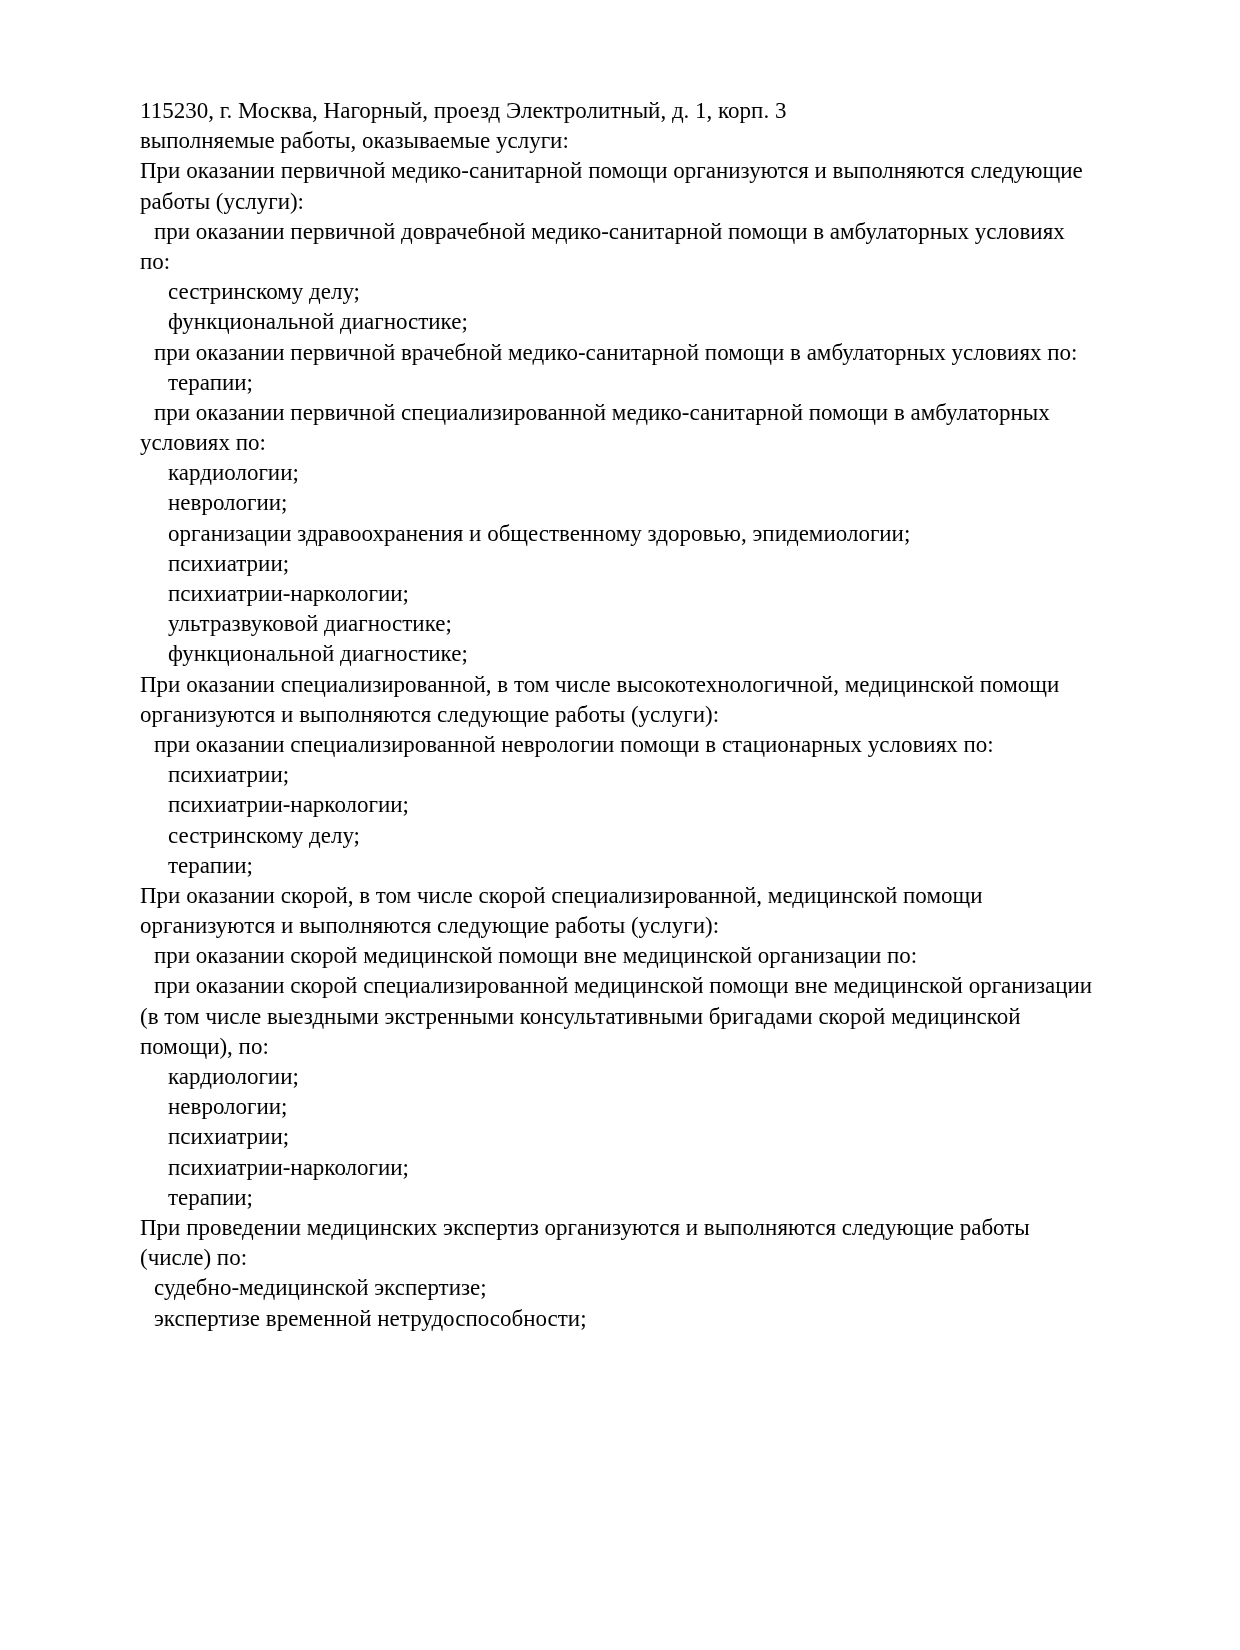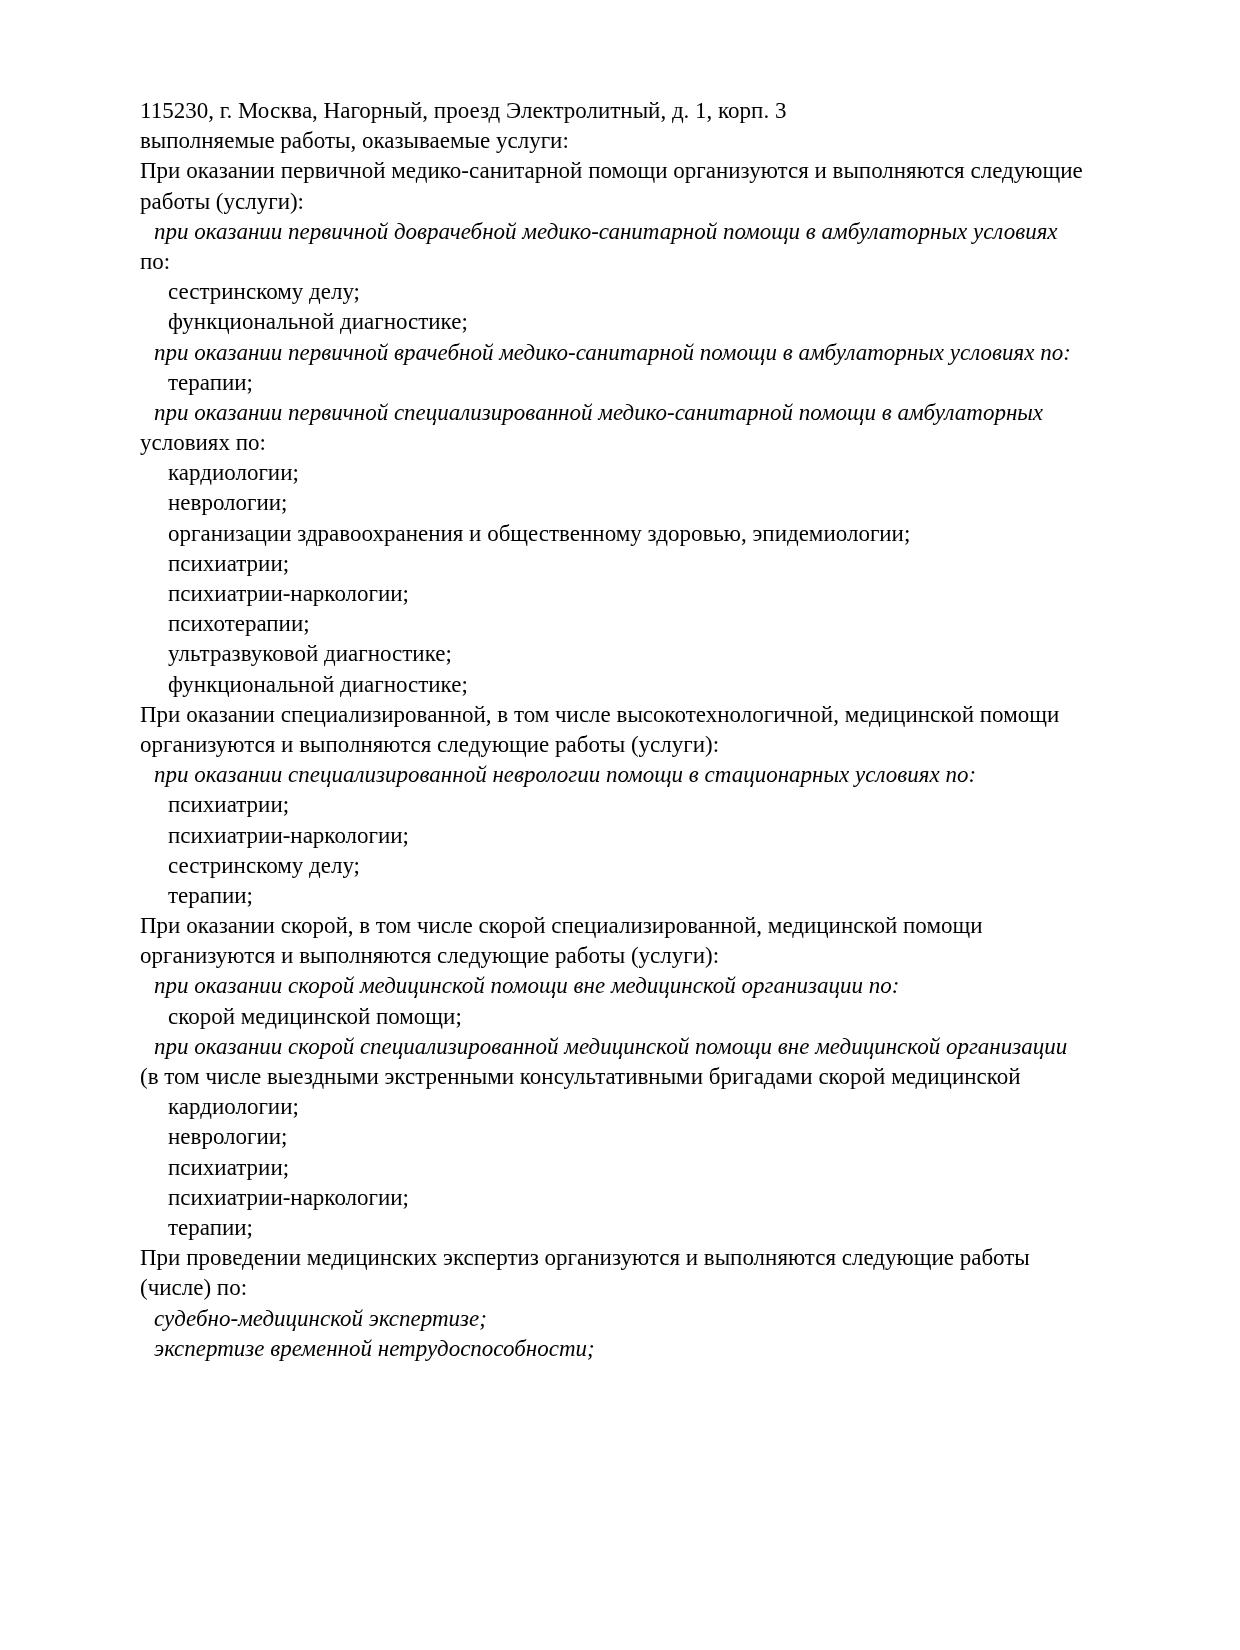--- a/index.html
+++ b/index.html
@@ -22,21 +22,21 @@
     left: 140px;
     top: 96px;
     width: 1080px;
     line-height: 30.2px;
   }
   .line {
     white-space: pre;
     height: 30.2px;
   }
   .indent-0 { padding-left: 0; }
-  .indent-1 { padding-left: 14px; font-style: italic; }
+  .indent-1 { padding-left: 14px; }
   .indent-2 { padding-left: 28px; }
 </style>
 </head>
 <body>
 
 <div class="page" style="background: rgb(255, 255, 255); color: rgb(0, 0, 0);">
   <div class="text-block">
       <div class="line indent-0">115230, г. Москва, Нагорный, проезд Электролитный, д. 1, корп. 3</div>
       <div class="line indent-0">выполняемые работы, оказываемые услуги:</div>
       <div class="line indent-0">При оказании первичной медико-санитарной помощи организуются и выполняются следующие</div>
@@ -47,36 +47,35 @@
       <div class="line indent-2">функциональной диагностике;</div>
       <div class="line indent-1">при оказании первичной врачебной медико-санитарной помощи в амбулаторных условиях по:</div>
       <div class="line indent-2">терапии;</div>
       <div class="line indent-1">при оказании первичной специализированной медико-санитарной помощи в амбулаторных</div>
       <div class="line indent-0">условиях по:</div>
       <div class="line indent-2">кардиологии;</div>
       <div class="line indent-2">неврологии;</div>
       <div class="line indent-2">организации здравоохранения и общественному здоровью, эпидемиологии;</div>
       <div class="line indent-2">психиатрии;</div>
       <div class="line indent-2">психиатрии-наркологии;</div>
-      <div class="line indent-2">психотерапии;</div>
       <div class="line indent-2">ультразвуковой диагностике;</div>
       <div class="line indent-2">функциональной диагностике;</div>
       <div class="line indent-0">При оказании специализированной, в том числе высокотехнологичной, медицинской помощи</div>
       <div class="line indent-0">организуются и выполняются следующие работы (услуги):</div>
       <div class="line indent-1">при оказании специализированной неврологии помощи в стационарных условиях по:</div>
       <div class="line indent-2">психиатрии;</div>
       <div class="line indent-2">психиатрии-наркологии;</div>
       <div class="line indent-2">сестринскому делу;</div>
       <div class="line indent-2">терапии;</div>
       <div class="line indent-0">При оказании скорой, в том числе скорой специализированной, медицинской помощи</div>
       <div class="line indent-0">организуются и выполняются следующие работы (услуги):</div>
       <div class="line indent-1">при оказании скорой медицинской помощи вне медицинской организации по:</div>
-      <div class="line indent-2">скорой медицинской помощи;</div>
       <div class="line indent-1">при оказании скорой специализированной медицинской помощи вне медицинской организации</div>
       <div class="line indent-0">(в том числе выездными экстренными консультативными бригадами скорой медицинской</div>
+      <div class="line indent-0">помощи), по:</div>
       <div class="line indent-2">кардиологии;</div>
       <div class="line indent-2">неврологии;</div>
       <div class="line indent-2">психиатрии;</div>
       <div class="line indent-2">психиатрии-наркологии;</div>
       <div class="line indent-2">терапии;</div>
       <div class="line indent-0">При проведении медицинских экспертиз организуются и выполняются следующие работы</div>
       <div class="line indent-0">(числе) по:</div>
       <div class="line indent-1">судебно-медицинской экспертизе;</div>
       <div class="line indent-1">экспертизе временной нетрудоспособности;</div>
     </div>

